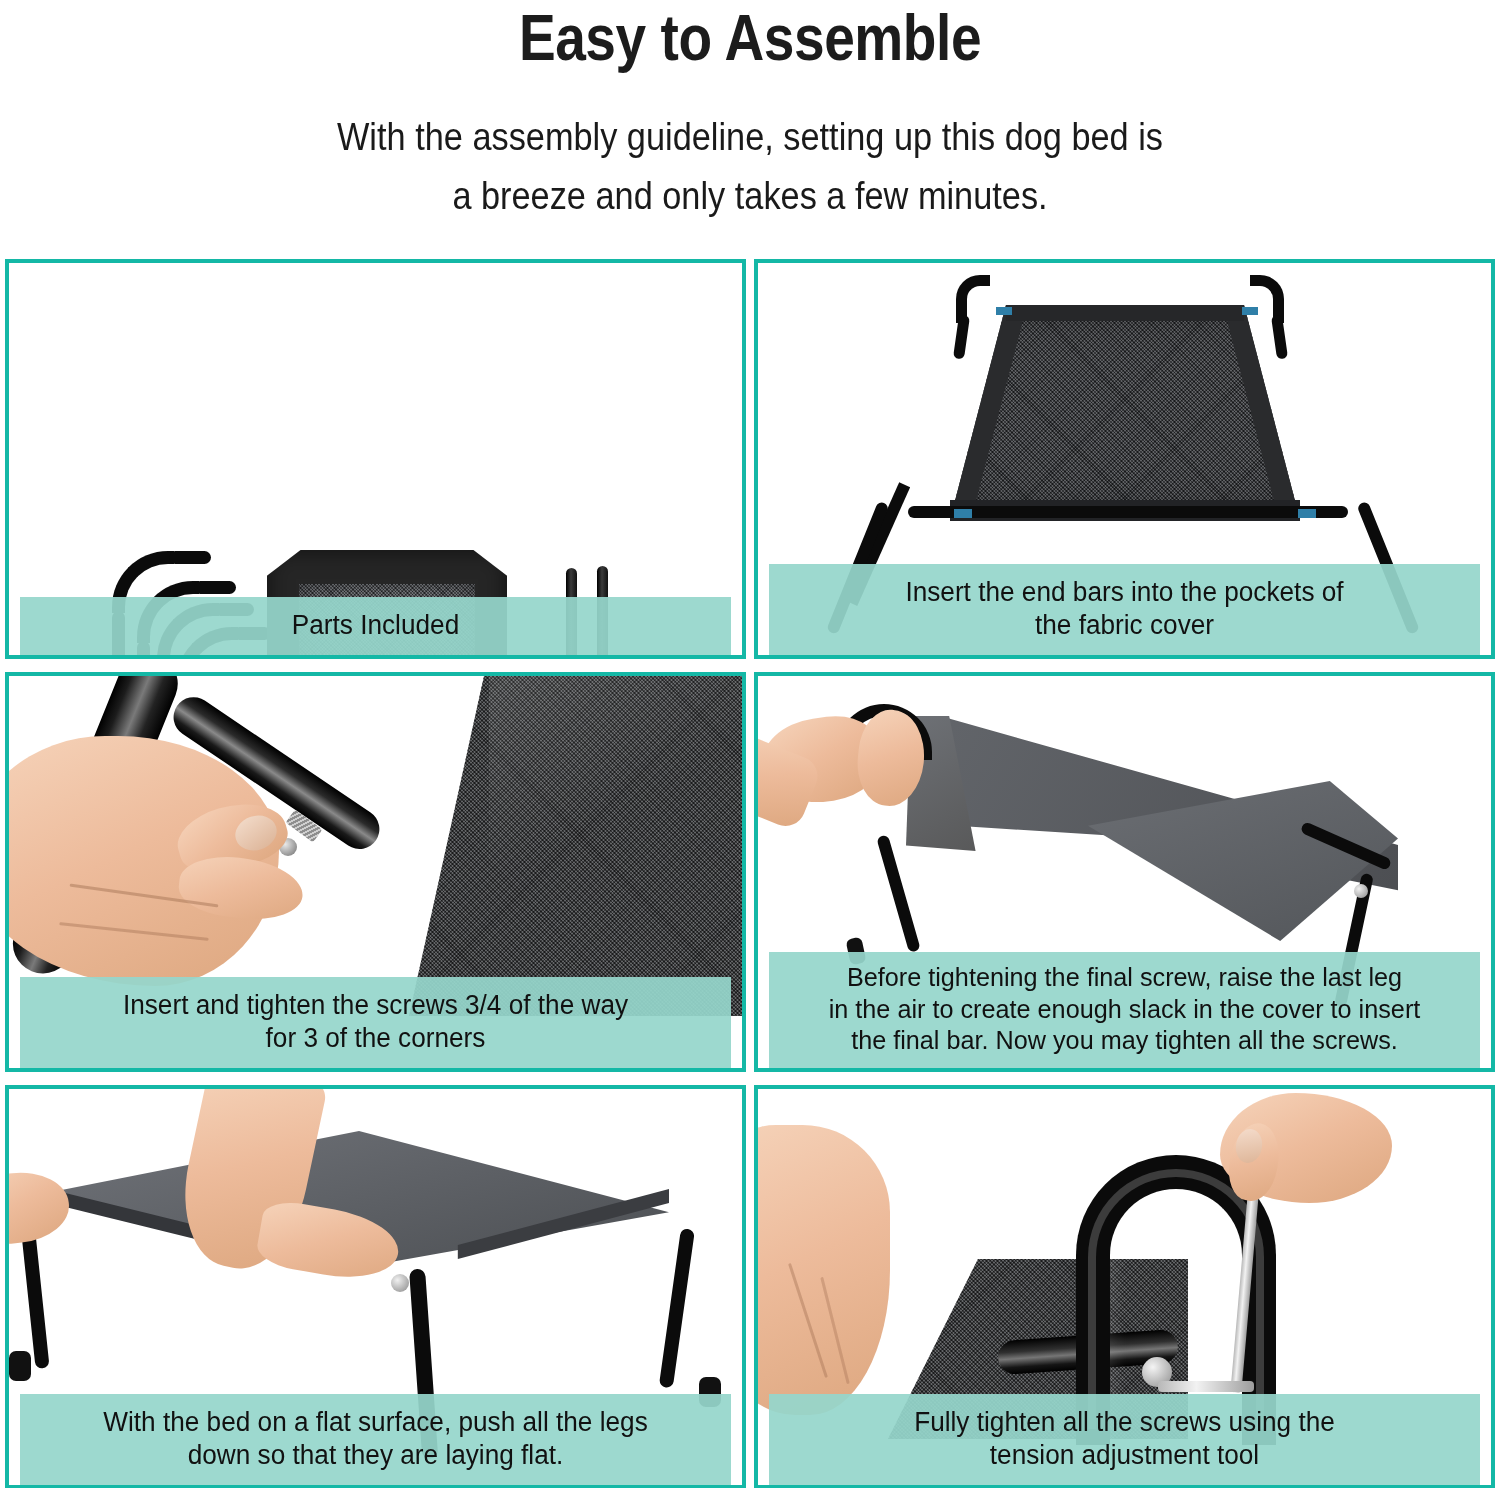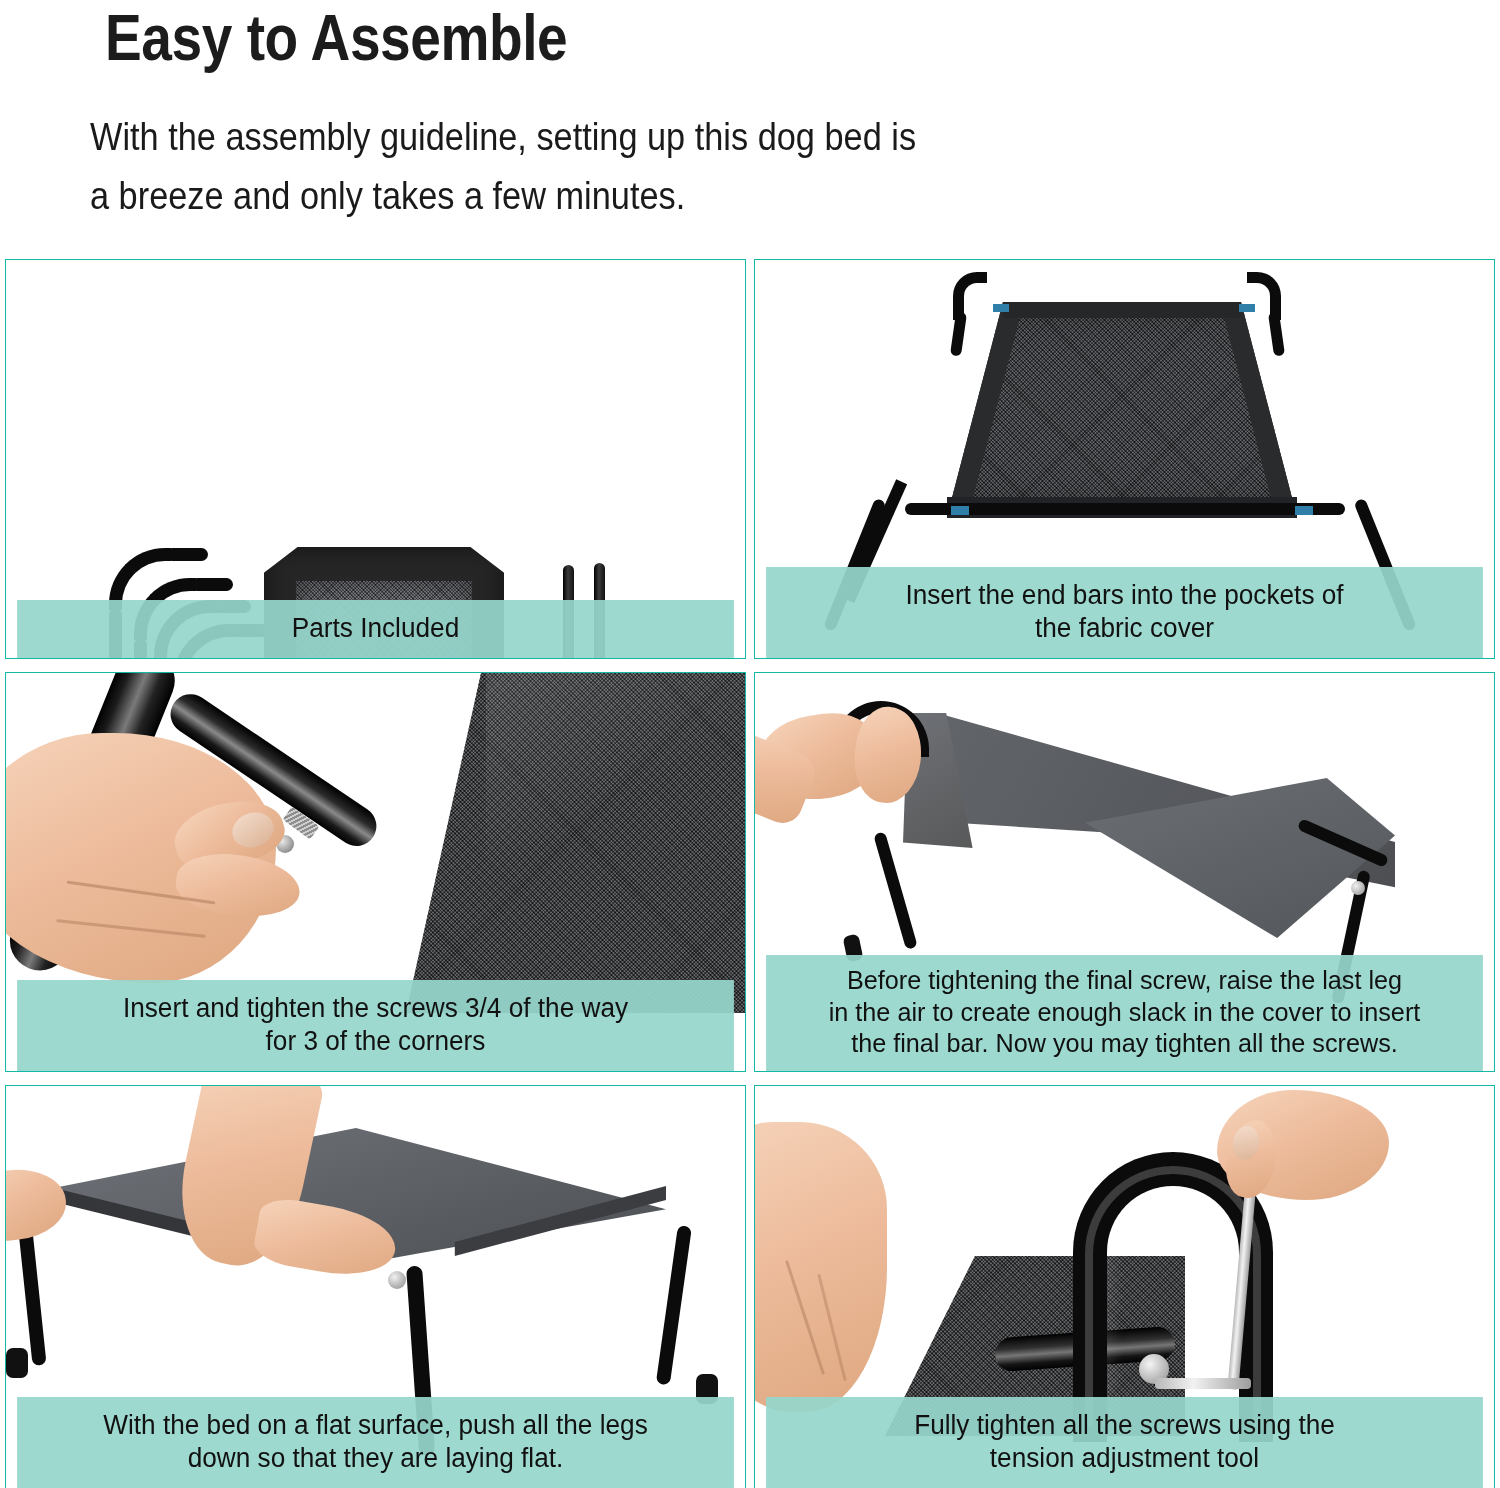--- a/index.html
+++ b/index.html
@@ -5,21 +5,21 @@
   * { box-sizing: border-box; margin: 0; padding: 0; }
   html, body {
     width: 1500px; height: 1488px;
     background: #ffffff;
     font-family: "Liberation Sans", sans-serif;
     overflow: hidden;
   }
   .page { position: relative; width: 1500px; height: 1488px; background:#fff; }
 
   
-  .header { width: 1500px; padding-top: 4px; text-align: left; }
+  .header { width: 1500px; padding-top: 4px; text-align: center; }
   .title {
     font-size: 64px;
     font-weight: 700;
     color: #1c1c1c;
     letter-spacing: -0.5px;
     line-height: 1.08;
     transform: scaleX(0.86);
     transform-origin: center top;
   }
   .subtitle {
@@ -39,21 +39,21 @@
     width: 1490px; height: 1224px;
     display: grid;
     grid-template-columns: 741px 741px;
     grid-template-rows: 400px 400px 404px;
     column-gap: 8px;
     row-gap: 13px;
   }
   .panel {
     position: relative;
     background: #bef264;
-    border: 1px solid #14b8a6;
+    border: 4px solid #14b8a6;
     overflow: hidden;
   }
   .photo {
     position: absolute;
     inset: 0;
     background: #ffffff;
     overflow: hidden;
   }
   
   .caption {

